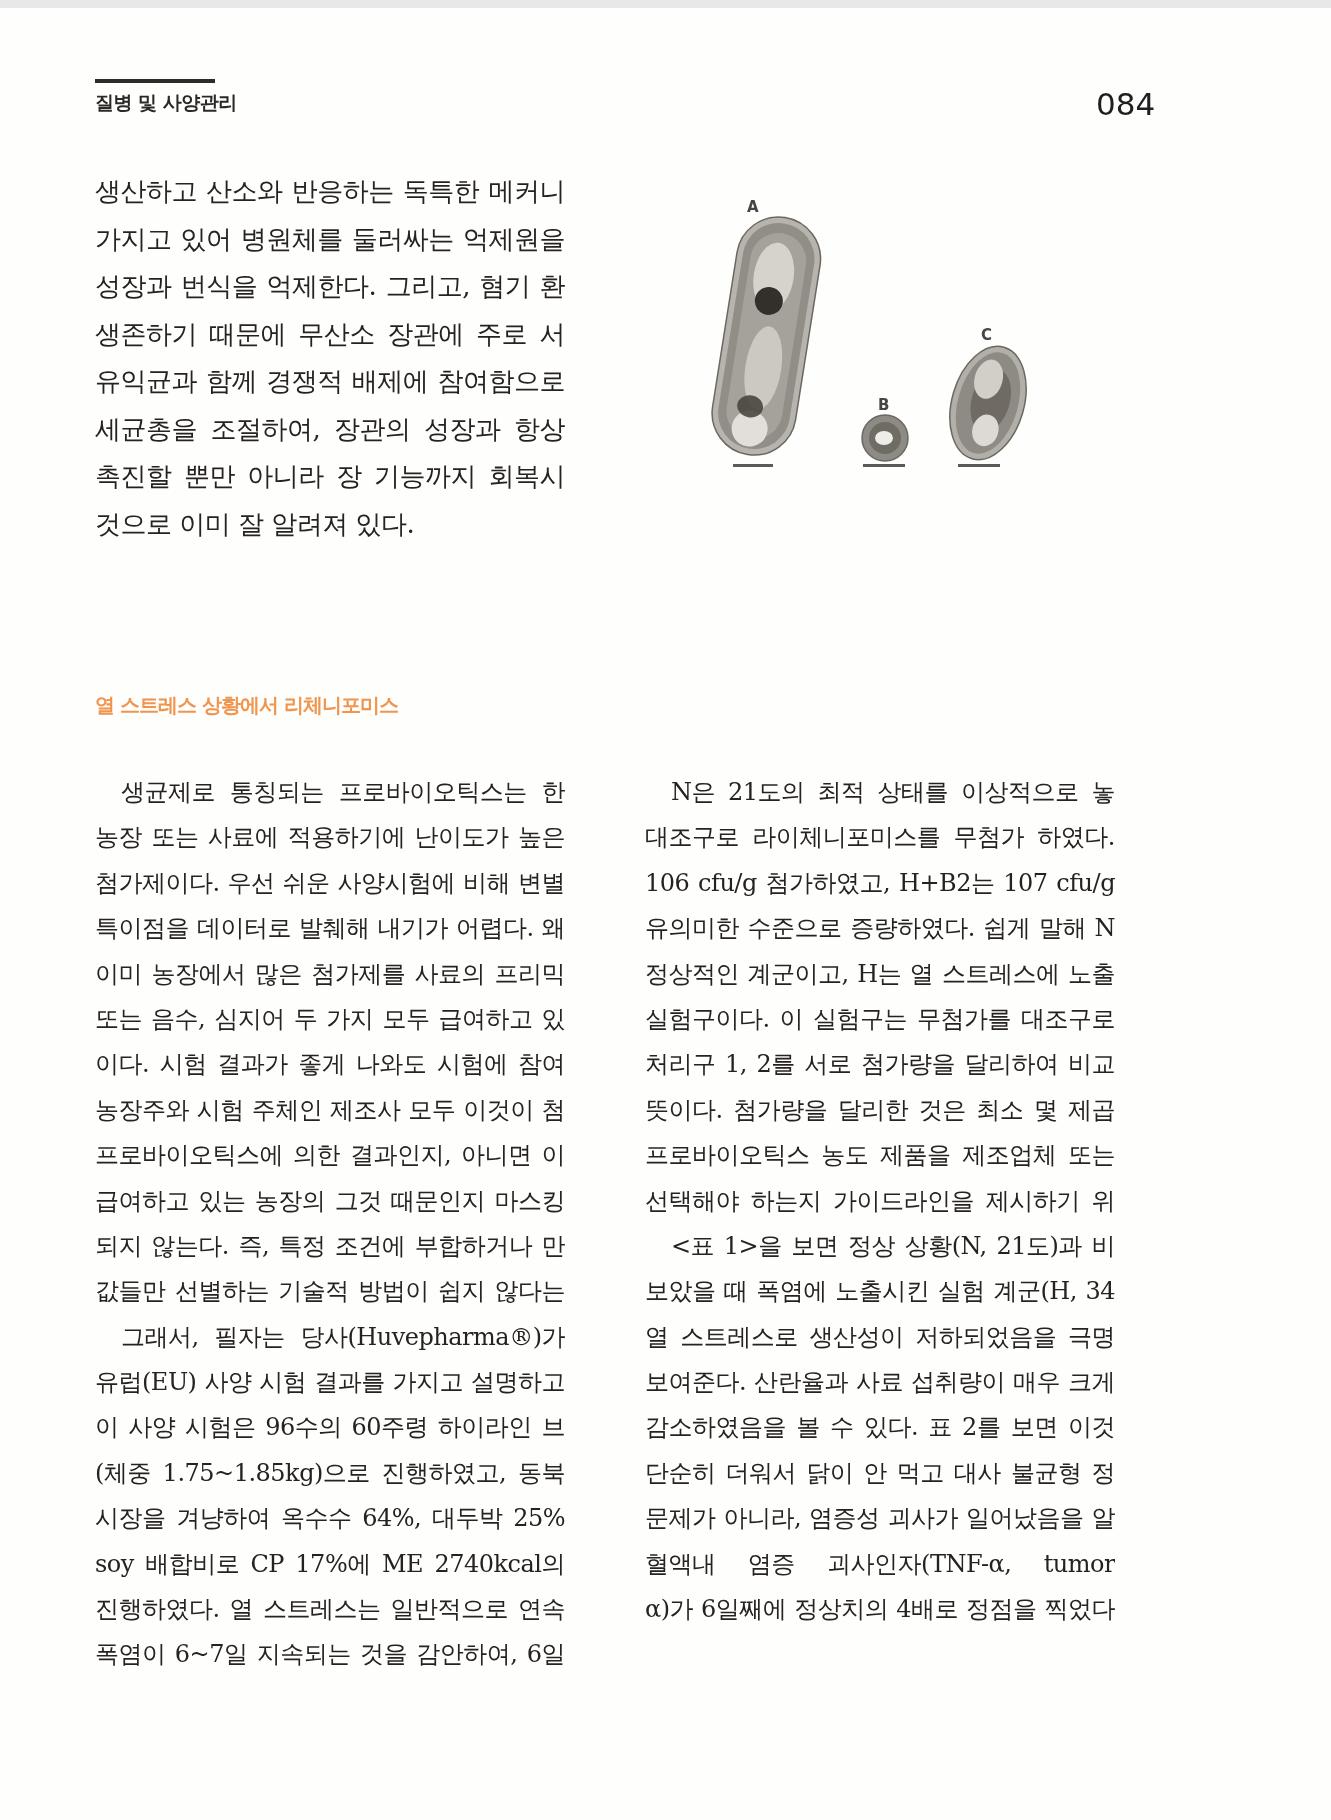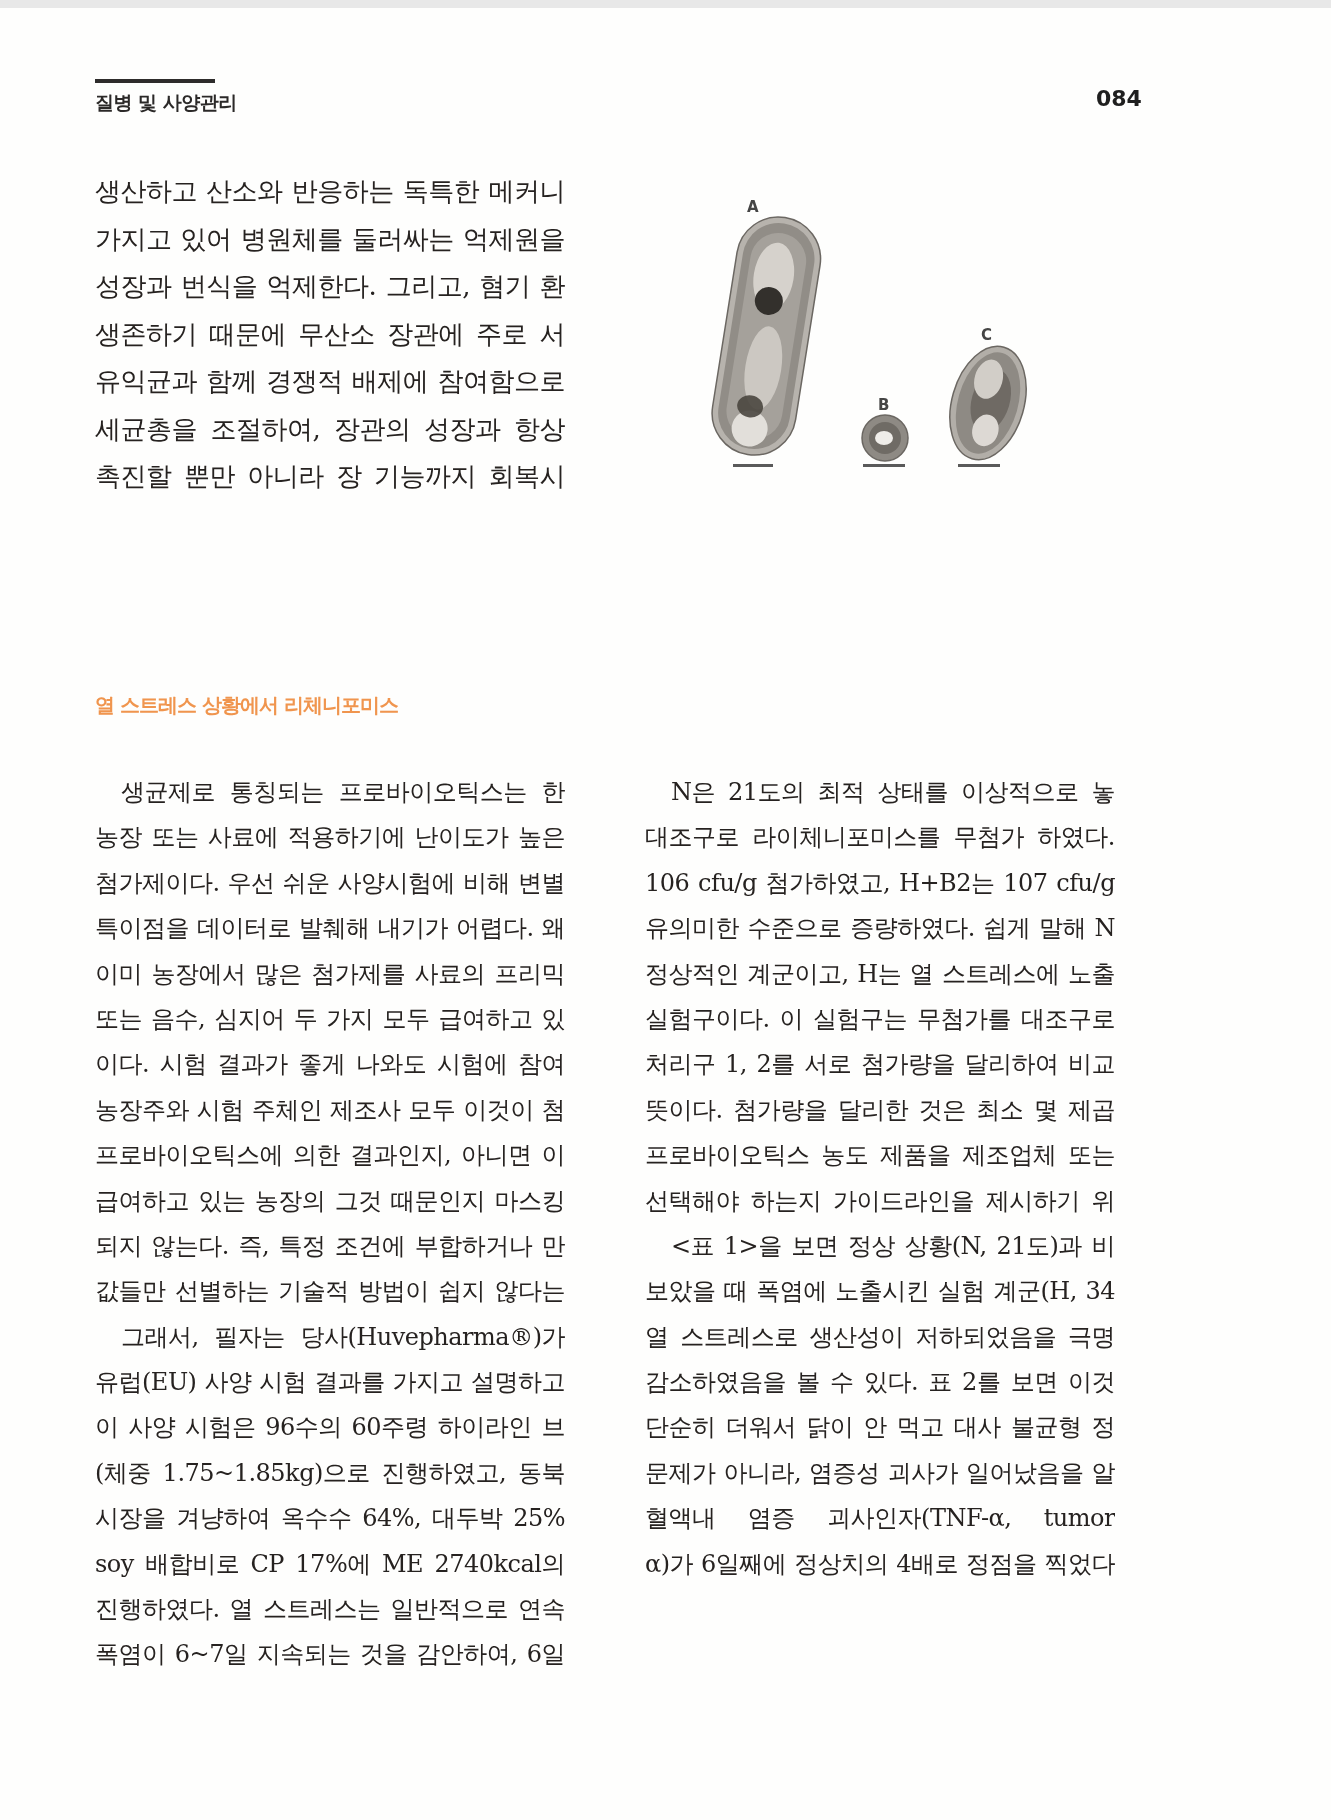--- a/index.html
+++ b/index.html
@@ -16,21 +16,21 @@
   .section-label { position:absolute; left:95px; top:71px; }
   .section-rule { display:block; width:120px; height:4px; background:var(--rule,#2e2c2b); }
   .section-title {
     display:block; margin-top:7px;
     font-family:"DejaVu Sans", sans-serif; font-weight:bold;
     font-size:19px; letter-spacing:-0.5px; color:#2b2928;
   }
   .page-number {
     position:absolute; left:1096px; top:78px;
     font-family:"DejaVu Sans", sans-serif;
-    font-size:22px; color:#1f1f1f;font-weight:bold;
+    font-size:31px; color:#1f1f1f;
   }
   
   .intro { position:absolute; left:95px; top:160px; width:470px; }
   .intro .line { height:47.5px; line-height:47.5px; font-size:26px; }
   
   .line {
     overflow:hidden;
     text-align:justify; text-align-last:justify;
     letter-spacing:-0.5px;
   }
@@ -71,20 +71,21 @@
   <div class="page-number">084</div>
 
   <section class="intro">
       <div class="line">생산하고 산소와 반응하는 독특한 메커니즘을</div>
       <div class="line">가지고 있어 병원체를 둘러싸는 억제원을 만들어</div>
       <div class="line">성장과 번식을 억제한다. 그리고, 혐기 환경에서도</div>
       <div class="line">생존하기 때문에 무산소 장관에 주로 서식하는</div>
       <div class="line">유익균과 함께 경쟁적 배제에 참여함으로써 장내</div>
       <div class="line">세균총을 조절하여, 장관의 성장과 항상성을</div>
       <div class="line">촉진할 뿐만 아니라 장 기능까지 회복시키는</div>
+      <div class="line para-end">것으로 이미 잘 알려져 있다.</div>
     </section>
 
   <figure class="figure">
     <svg width="540" height="330" viewBox="0 0 540 330">
 
       <g transform="rotate(9 166 180)">
         <rect x="124" y="58" width="84" height="240" rx="42" fill="#b7b3ad" stroke="#6b6762" stroke-width="1.5"></rect>
         <rect x="130" y="64" width="72" height="228" rx="36" fill="#918d87"></rect>
         <rect x="138" y="74" width="56" height="208" rx="28" fill="#a5a19b"></rect>
         <ellipse cx="164" cy="118" rx="20" ry="34" fill="#d6d2cc"></ellipse>
@@ -149,20 +150,21 @@
       <div class="line">유의미한 수준으로 증량하였다. 쉽게 말해 N은</div>
       <div class="line">정상적인 계군이고, H는 열 스트레스에 노출시킨</div>
       <div class="line">실험구이다. 이 실험구는 무첨가를 대조구로 놓고,</div>
       <div class="line">처리구 1, 2를 서로 첨가량을 달리하여 비교하였다는</div>
       <div class="line">뜻이다. 첨가량을 달리한 것은 최소 몇 제곱승의</div>
       <div class="line">프로바이오틱스 농도 제품을 제조업체 또는 농장이</div>
       <div class="line para-end">선택해야 하는지 가이드라인을 제시하기 위함이다.</div>
       <div class="line indent">&lt;표 1&gt;을 보면 정상 상황(N, 21도)과 비교해</div>
       <div class="line">보았을 때 폭염에 노출시킨 실험 계군(H, 34도)은</div>
       <div class="line">열 스트레스로 생산성이 저하되었음을 극명하게</div>
+      <div class="line">보여준다. 산란율과 사료 섭취량이 매우 크게</div>
       <div class="line">감소하였음을 볼 수 있다. 표 2를 보면 이것의 원인이</div>
       <div class="line">단순히 더워서 닭이 안 먹고 대사 불균형 정도의</div>
       <div class="line">문제가 아니라, 염증성 괴사가 일어났음을 알려주는</div>
       <div class="line">혈액내 염증 괴사인자(TNF-α, tumor necrosis factor-</div>
       <div class="line">α)가 6일째에 정상치의 4배로 정점을 찍었다가</div>
     </section>
 
 </div>
 
 </body></html>

